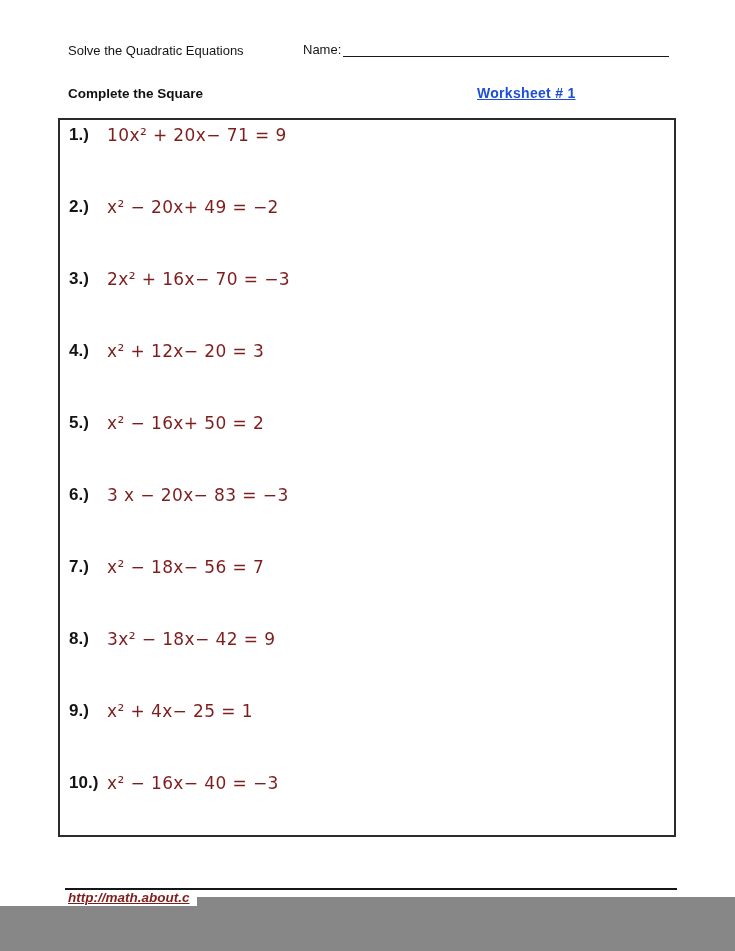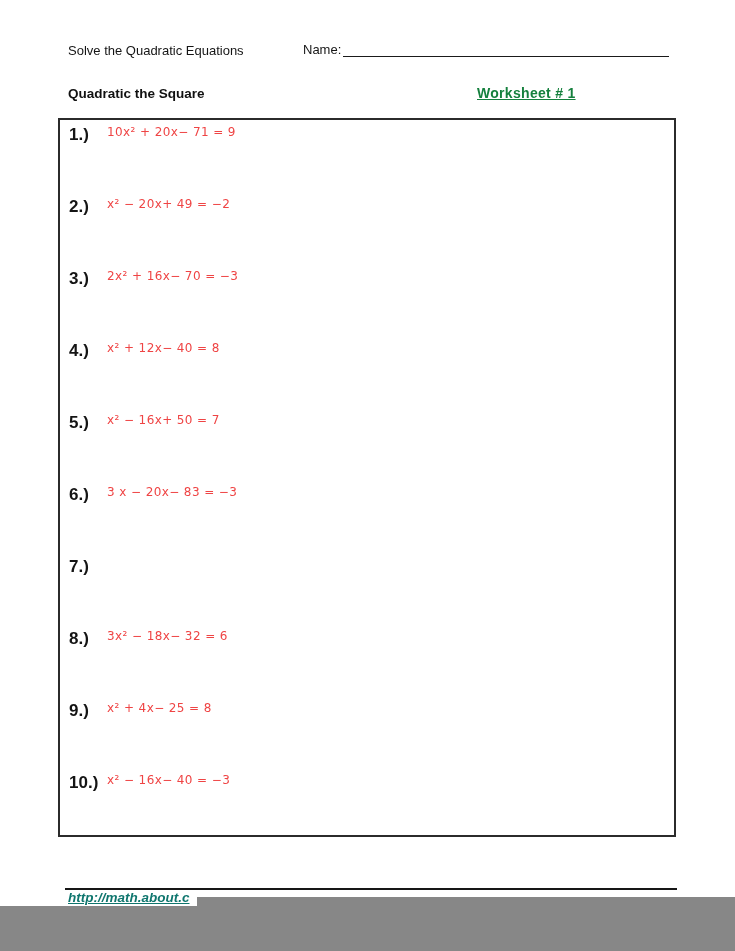--- a/index.html
+++ b/index.html
@@ -6,96 +6,97 @@
   html, body { width: 735px; height: 951px; background: #ffffff; overflow: hidden; }
   body { font-family: "Liberation Sans", sans-serif; color: #1d1d1d; position: relative; }
 
   .page { position: absolute; inset: 0; background: #ffffff; }
 
   
   .title { position: absolute; left: 68px; top: 43px; font-size: 13px; color: #151515; }
   .name-row { position: absolute; left: 303px; top: 42px; font-size: 13px; color: #151515; display: flex; align-items: flex-end; }
   .name-line { display: inline-block; width: 326px; border-bottom: 1.5px solid #1a1a1a; height: 15px; margin-left: 2px; }
   .section-title { position: absolute; left: 68px; top: 86px; font-size: 13.5px; font-weight: bold; color: #111; }
-  .worksheet-label { position: absolute; left: 477px; top: 85px; font-size: 14px; font-weight: bold; text-decoration: underline; color: #15803d; letter-spacing: 0.3px; }
+  .worksheet-label { position: absolute; left: 477px; top: 85px; font-size: 14px; font-weight: bold; text-decoration: underline; color: #1d4ed8; letter-spacing: 0.3px; }
 
   
   .problem-box {
     position: absolute; left: 58px; top: 118px; width: 618px; height: 719px;
     border: 2px solid #2b2b2b; background: #ffffff; padding-top: 4px;
   }
   .problem-row { height: 72px; display: flex; align-items: flex-start; padding-left: 9px; }
   .problem-number {
     font-weight: bold; font-size: 17px; color: #141414;
     min-width: 38px; padding-top: 1px;
     font-family: "Liberation Sans", sans-serif;
   }
   .problem-equation {
-    font-size: 12px; color: #ef4444; letter-spacing: 0.4px;
+    font-size: 17px; color: #7f1d1d; letter-spacing: 0.4px;
     font-family: "DejaVu Sans", sans-serif; padding-top: 1px;
   }
 
   
   .footer-rule { position: absolute; left: 65px; top: 888px; width: 612px; height: 2px; background: #161616; }
   .footer-url {
     position: absolute; left: 68px; top: 890px; font-size: 13.5px;
     font-weight: bold; font-style: italic; text-decoration: underline;
-    color: #0f766e; font-family: "Liberation Sans", sans-serif; z-index: 1;
+    color: #7f1d1d; font-family: "Liberation Sans", sans-serif; z-index: 1;
   }
   .scan-band-right { position: absolute; left: 197px; top: 897px; width: 538px; height: 54px; background: #878787; z-index: 2; }
   .scan-band-bottom { position: absolute; left: 0; top: 906px; width: 735px; height: 45px; background: #878787; z-index: 2; }
 </style>
 </head>
 <body>
 
 <div class="page">
 
   <div class="title">Solve the Quadratic Equations</div>
   <div class="name-row">
     <span>Name:</span>
       <span class="name-line"></span>
   </div>
-  <div class="section-title">Quadratic the Square</div>
+  <div class="section-title">Complete the Square</div>
   <div class="worksheet-label">Worksheet # 1</div>
 
   <div class="problem-box">
     <div class="problem-row">
       <span class="problem-number">1.)</span>
       <span class="problem-equation">10x² + 20x− 71 = 9</span>
     </div>
     <div class="problem-row">
       <span class="problem-number">2.)</span>
       <span class="problem-equation">x² − 20x+ 49 = −2</span>
     </div>
     <div class="problem-row">
       <span class="problem-number">3.)</span>
       <span class="problem-equation">2x² + 16x− 70 = −3</span>
     </div>
     <div class="problem-row">
       <span class="problem-number">4.)</span>
-      <span class="problem-equation">x² + 12x− 40 = 8</span>
+      <span class="problem-equation">x² + 12x− 20 = 3</span>
     </div>
     <div class="problem-row">
       <span class="problem-number">5.)</span>
-      <span class="problem-equation">x² − 16x+ 50 = 7</span>
+      <span class="problem-equation">x² − 16x+ 50 = 2</span>
     </div>
     <div class="problem-row">
       <span class="problem-number">6.)</span>
       <span class="problem-equation">3 x − 20x− 83 = −3</span>
     </div>
     <div class="problem-row">
       <span class="problem-number">7.)</span>
+      <span class="problem-equation">x² − 18x− 56 = 7</span>
     </div>
     <div class="problem-row">
       <span class="problem-number">8.)</span>
-      <span class="problem-equation">3x² − 18x− 32 = 6</span>
+      <span class="problem-equation">3x² − 18x− 42 = 9</span>
     </div>
     <div class="problem-row">
       <span class="problem-number">9.)</span>
-      <span class="problem-equation">x² + 4x− 25 = 8</span>
+      <span class="problem-equation">x² + 4x− 25 = 1</span>
     </div>
     <div class="problem-row">
       <span class="problem-number">10.)</span>
       <span class="problem-equation">x² − 16x− 40 = −3</span>
     </div>
   </div>
 
   <div class="footer-rule"></div>
   <div class="footer-url">http://math.about.c</div>
   <div class="scan-band-right"></div>

